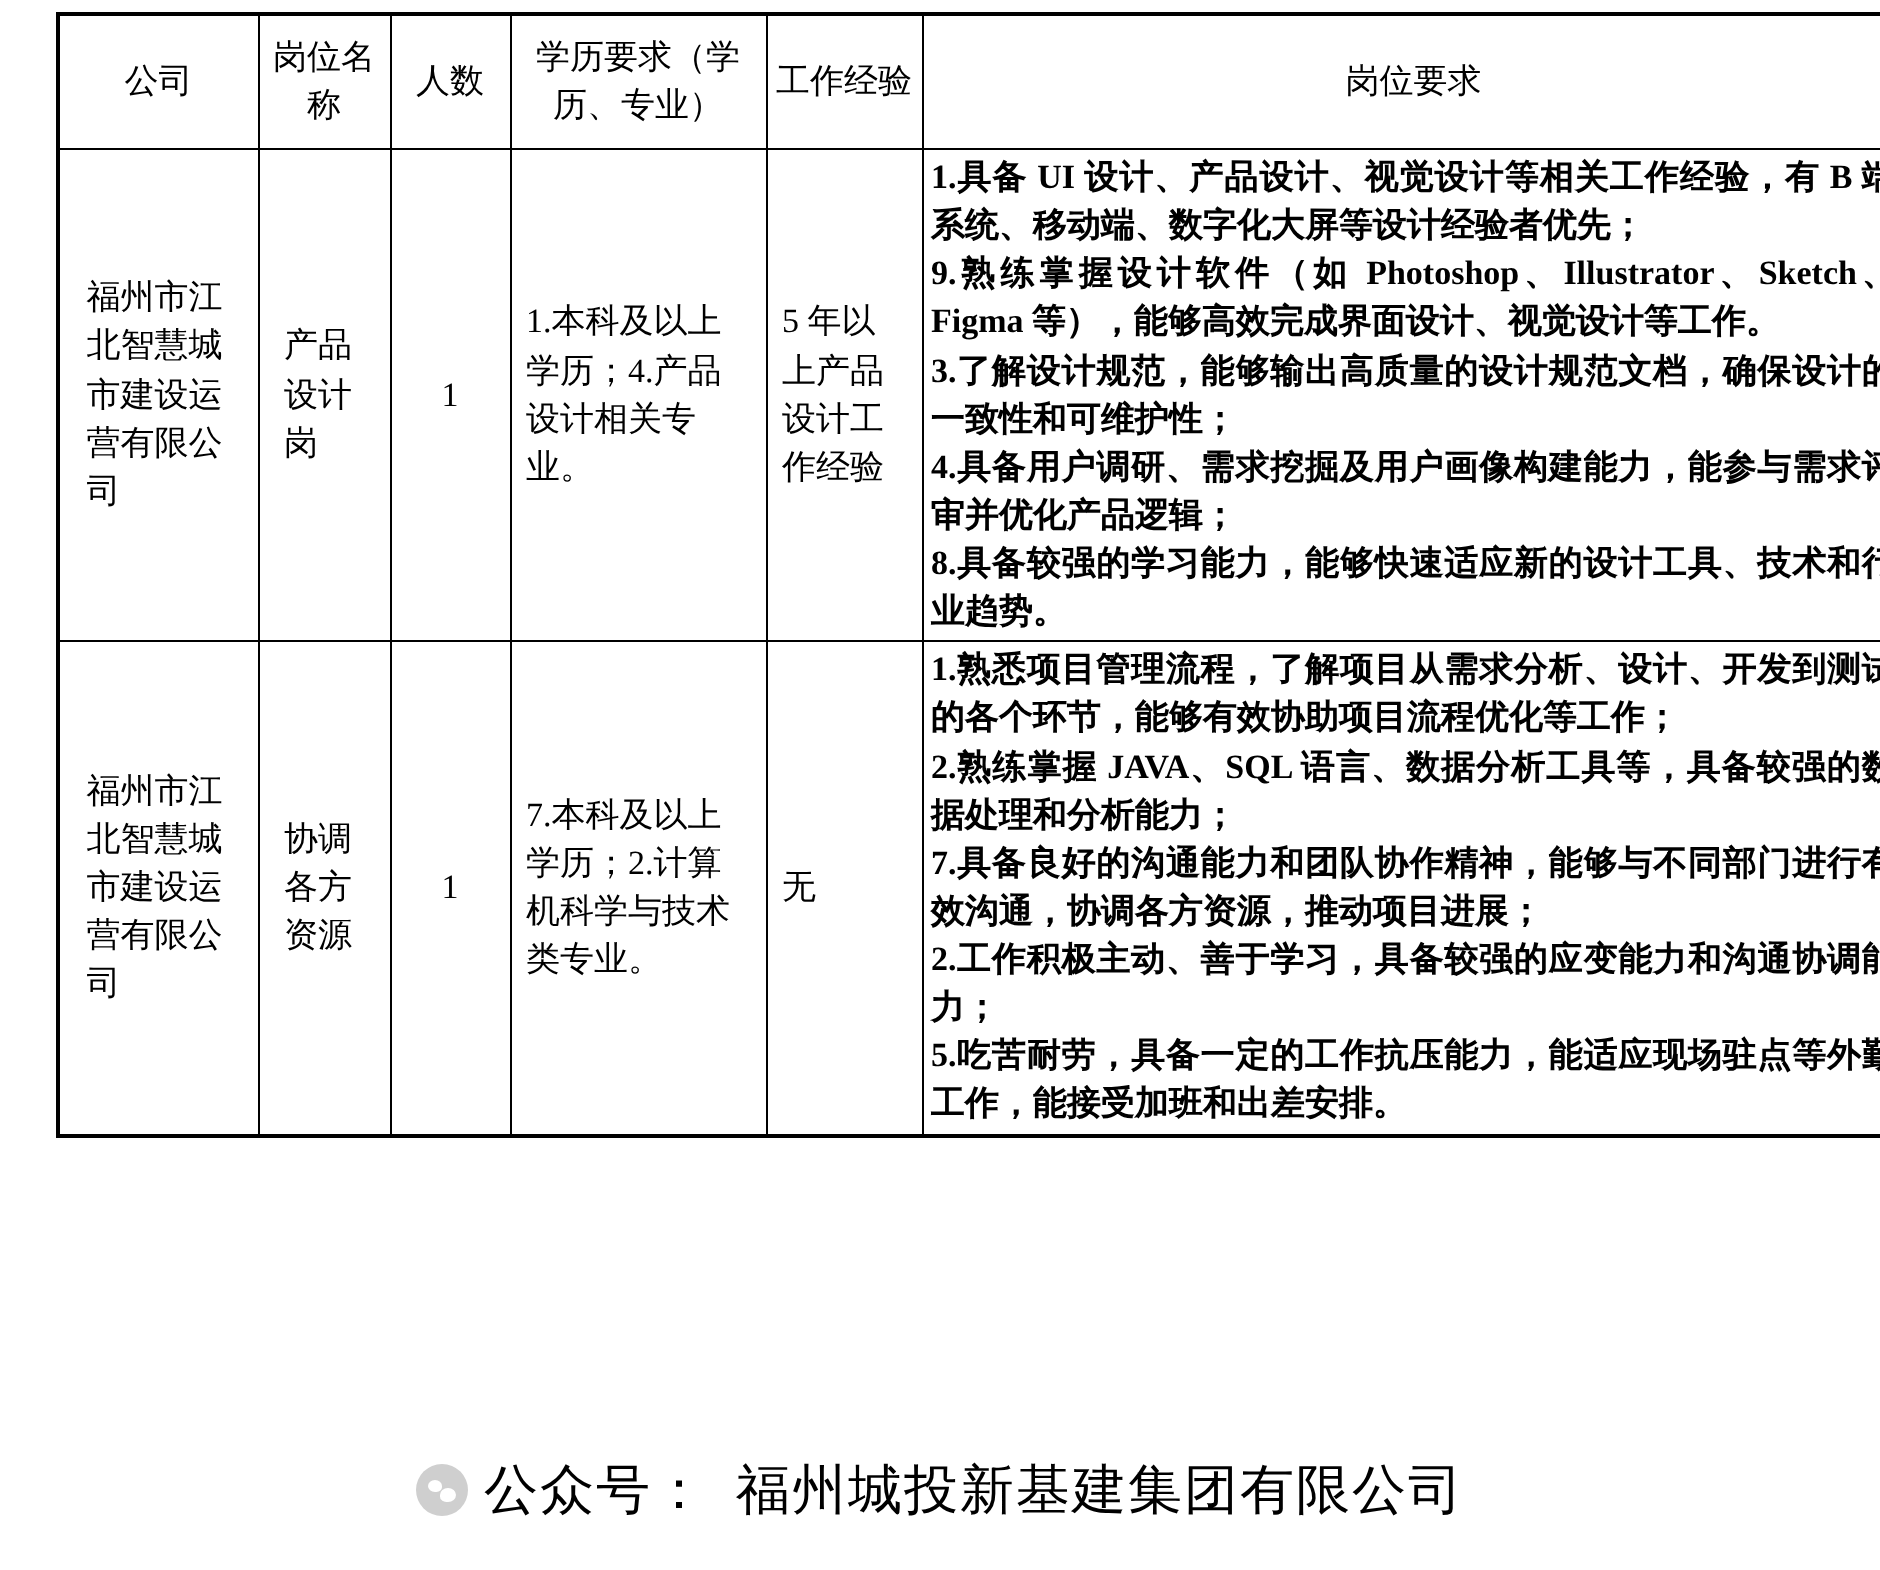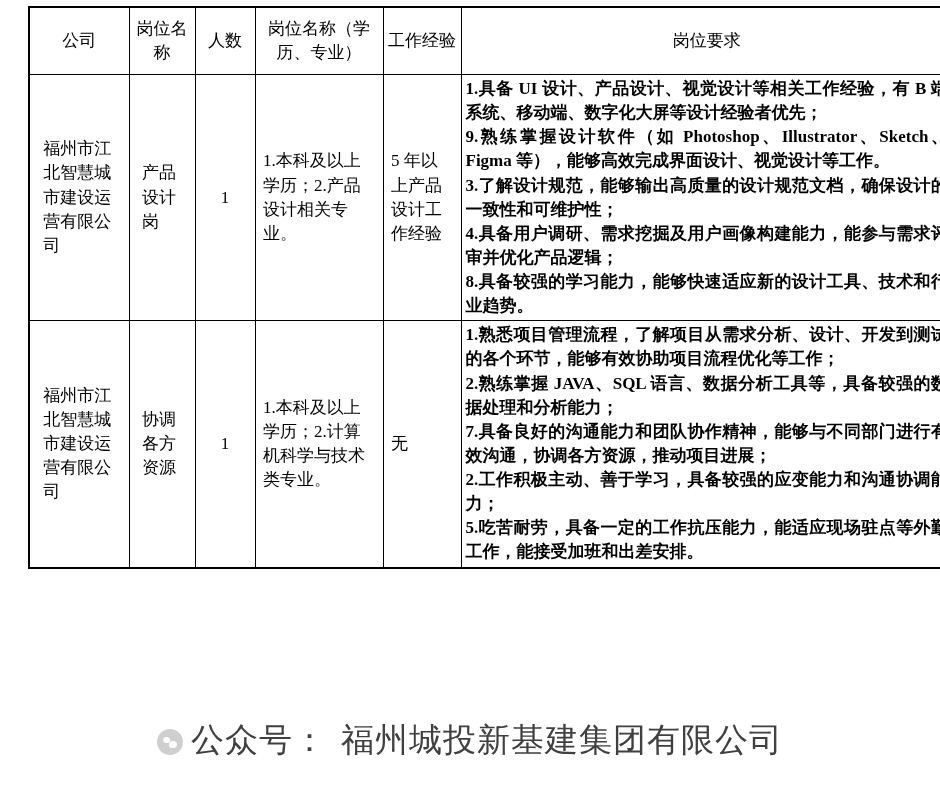--- a/index.html
+++ b/index.html
@@ -77,22 +77,22 @@
   td.req .line {
     text-align: justify;
     text-justify: inter-ideograph;
   }
   .watermark {
     position: absolute;
     left: 0;
     right: 0;
     bottom: 22px;
     text-align: center;
-    font-size: 33px;
-    color: #404040;
+    font-size: 27px;
+    color: #000000;
     font-family: "Liberation Sans", sans-serif;
     letter-spacing: 1px;
     white-space: nowrap;
     pointer-events: none;
   }
   .watermark .wm-logo {
     display: inline-block;
     width: 26px;
     height: 26px;
     border-radius: 50%;
@@ -137,45 +137,45 @@
       <col class="c-count">
       <col class="c-edu">
       <col class="c-exp">
       <col class="c-req">
     </colgroup>
     <thead>
       <tr>
         <th>公司</th>
         <th>岗位名称</th>
         <th>人数</th>
-        <th>岗位名称（学历、专业）</th>
+        <th>学历要求（学历、专业）</th>
         <th>工作经验</th>
         <th>岗位要求</th>
       </tr>
     </thead>
     <tbody>
       <tr>
         <td class="company"><span class="cellbox">福州市江北智慧城市建设运营有限公司</span></td>
         <td class="post"><span class="cellbox">产品设计岗</span></td>
         <td class="count">1</td>
-        <td class="edu"><span class="cellbox">1.本科及以上学历；2.产品设计相关专业。</span></td>
+        <td class="edu"><span class="cellbox">1.本科及以上学历；4.产品设计相关专业。</span></td>
         <td class="exp"><span class="cellbox">5 年以上产品设计工作经验</span></td>
         <td class="req">
           <div class="line">1.具备 UI 设计、产品设计、视觉设计等相关工作经验，有 B 端系统、移动端、数字化大屏等设计经验者优先；</div>
           <div class="line">9.熟练掌握设计软件（如 Photoshop、Illustrator、Sketch、Figma 等），能够高效完成界面设计、视觉设计等工作。</div>
           <div class="line">3.了解设计规范，能够输出高质量的设计规范文档，确保设计的一致性和可维护性；</div>
           <div class="line">4.具备用户调研、需求挖掘及用户画像构建能力，能参与需求评审并优化产品逻辑；</div>
           <div class="line">8.具备较强的学习能力，能够快速适应新的设计工具、技术和行业趋势。</div>
         </td>
       </tr>
       <tr>
         <td class="company"><span class="cellbox">福州市江北智慧城市建设运营有限公司</span></td>
         <td class="post"><span class="cellbox">协调各方资源</span></td>
         <td class="count">1</td>
-        <td class="edu"><span class="cellbox">1.本科及以上学历；2.计算机科学与技术类专业。</span></td>
+        <td class="edu"><span class="cellbox">7.本科及以上学历；2.计算机科学与技术类专业。</span></td>
         <td class="exp"><span class="cellbox">无</span></td>
         <td class="req">
           <div class="line">1.熟悉项目管理流程，了解项目从需求分析、设计、开发到测试的各个环节，能够有效协助项目流程优化等工作；</div>
           <div class="line">2.熟练掌握 JAVA、SQL 语言、数据分析工具等，具备较强的数据处理和分析能力；</div>
           <div class="line">7.具备良好的沟通能力和团队协作精神，能够与不同部门进行有效沟通，协调各方资源，推动项目进展；</div>
           <div class="line">2.工作积极主动、善于学习，具备较强的应变能力和沟通协调能力；</div>
           <div class="line">5.吃苦耐劳，具备一定的工作抗压能力，能适应现场驻点等外勤工作，能接受加班和出差安排。</div>
         </td>
       </tr>
     </tbody>

